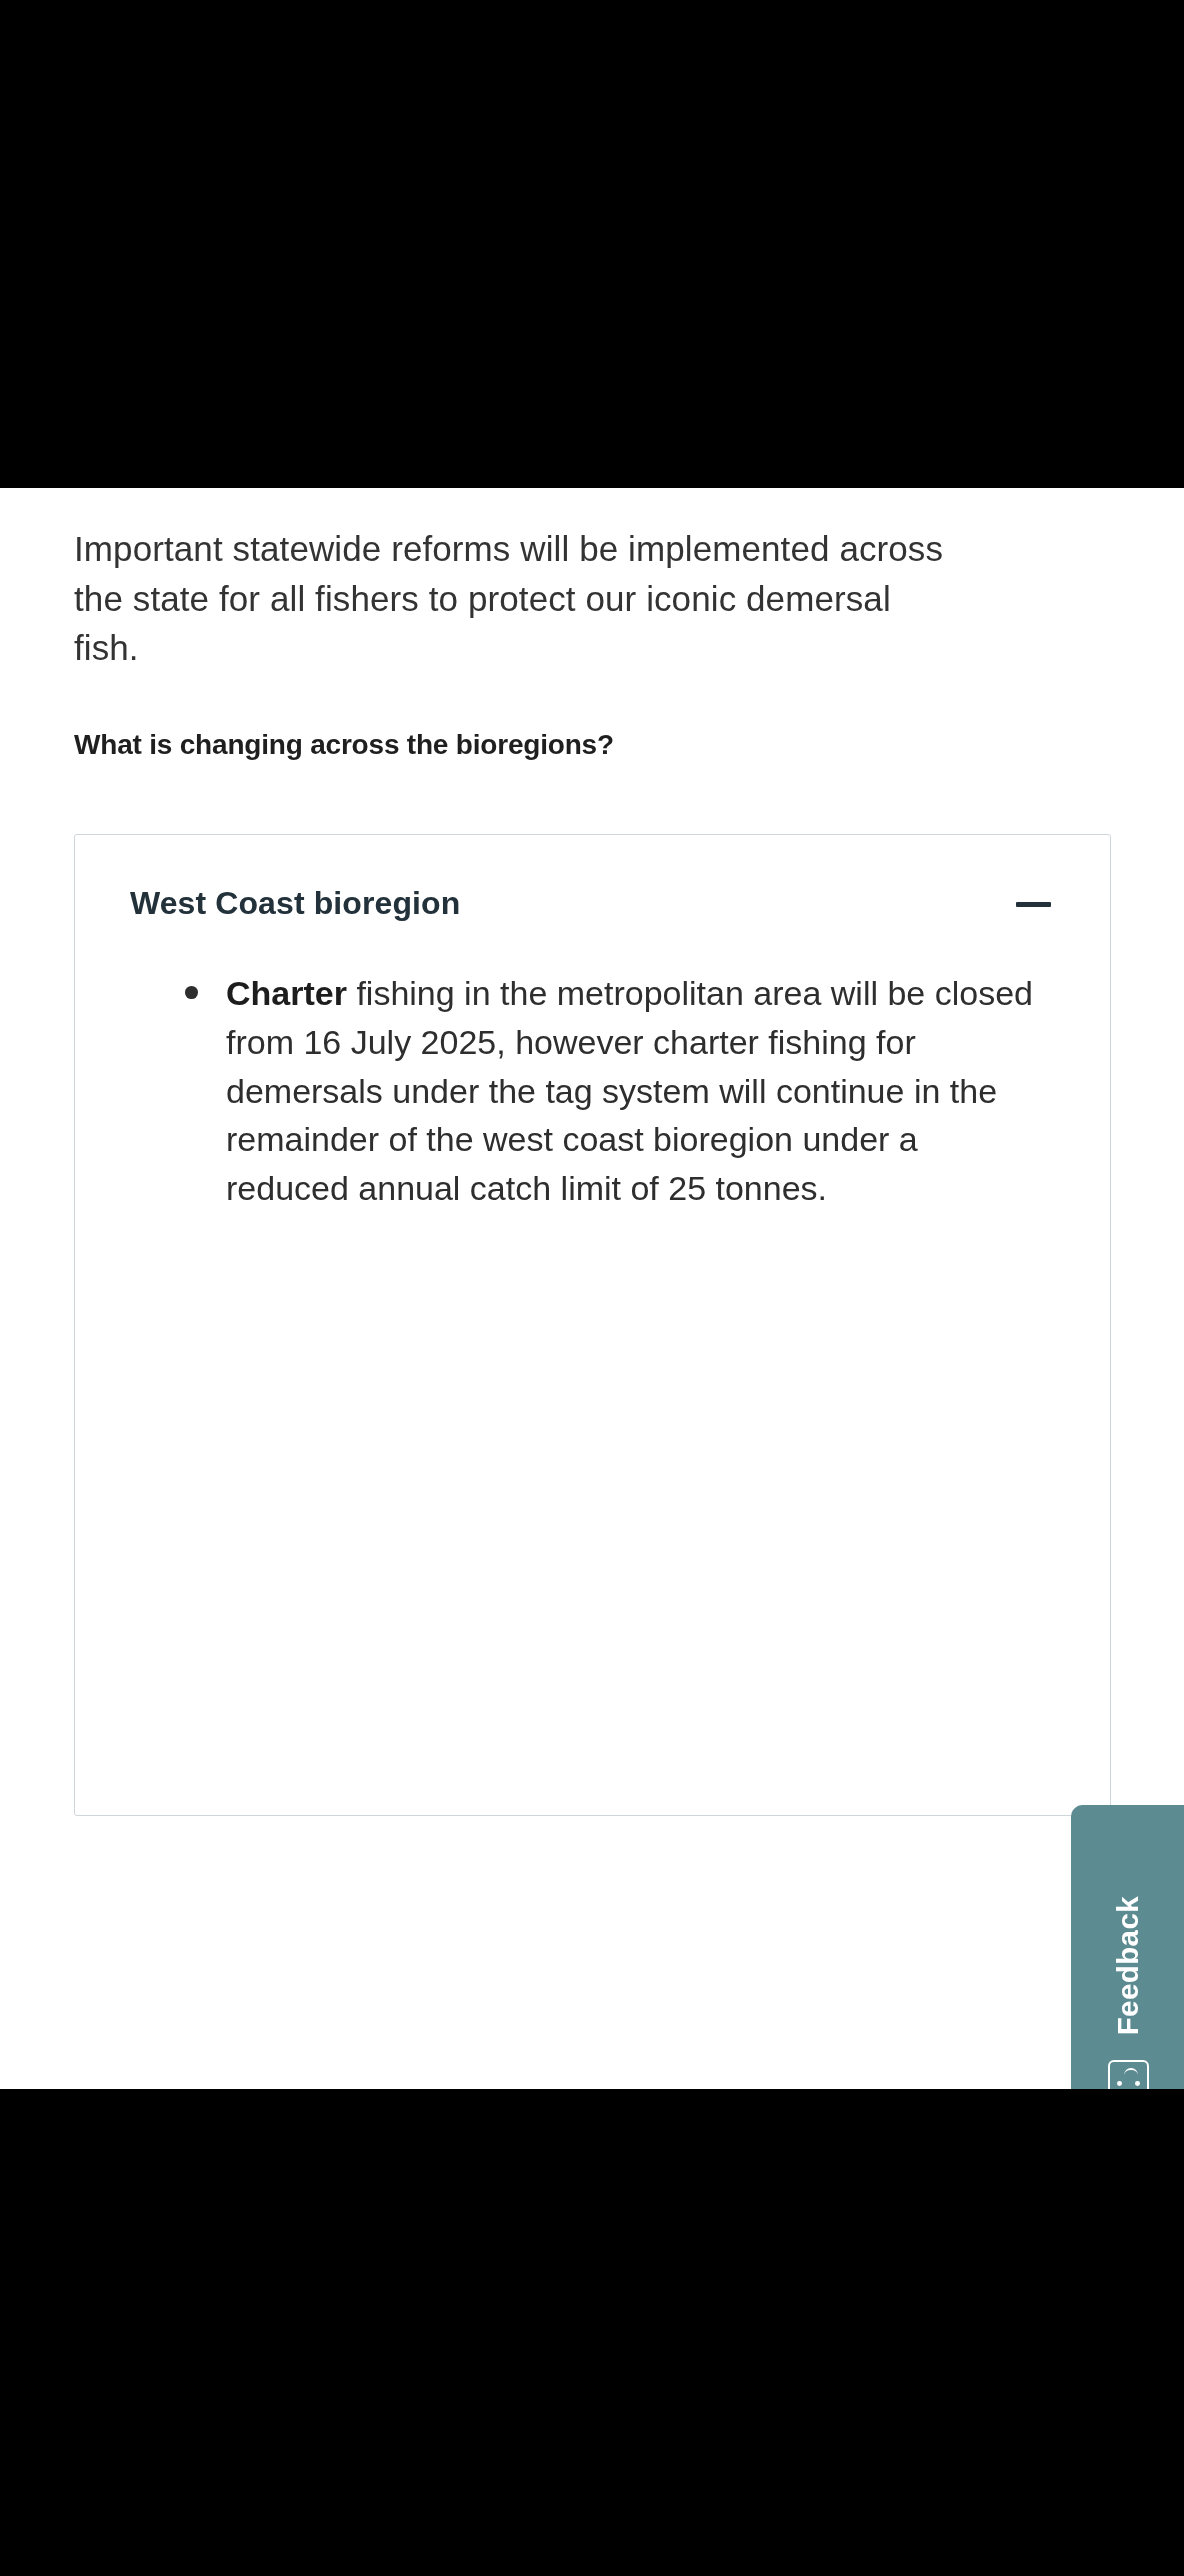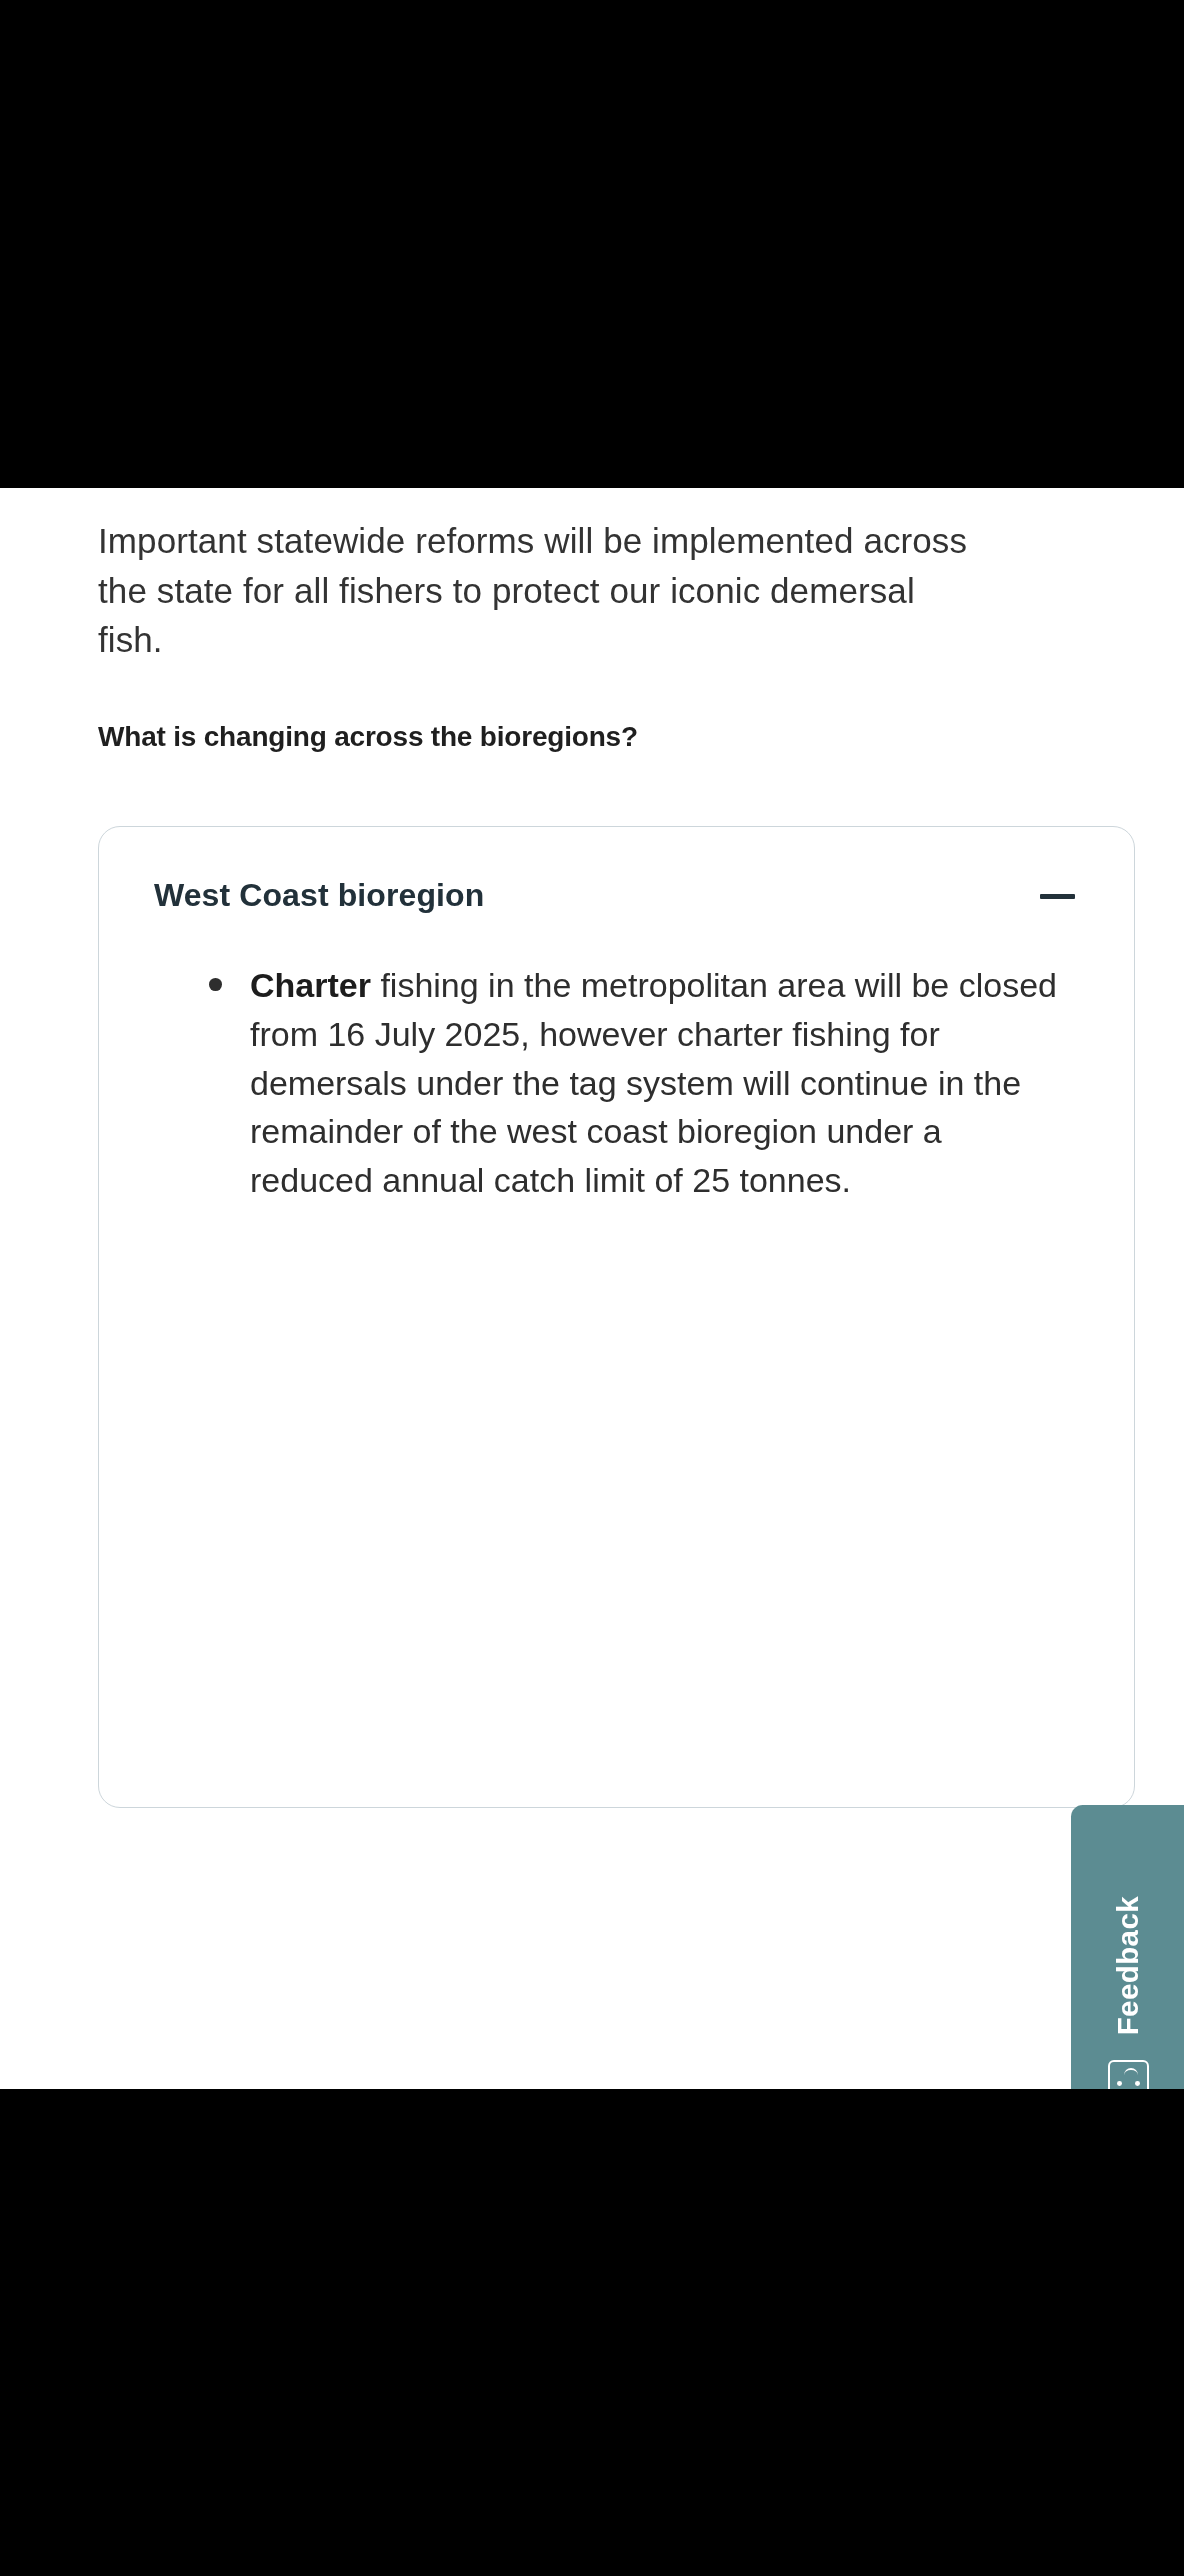--- a/index.html
+++ b/index.html
@@ -24,23 +24,22 @@
     height: 1601px;
     background: #ffffff;
     overflow: hidden;
   }
 
   .content {
     position: absolute;
     left: 0;
     top: 0;
     width: 1026px;
-    padding: 28px 74px 0 74px;
+    padding: 36px 74px 0 74px;
     box-sizing: border-box;
-    margin-left: 24px;
   }
 
   .intro-paragraph {
     font-size: 35px;
     line-height: 1.42;
     color: #333333;
     margin: 0 0 53px 0;
     letter-spacing: 0.1px;
   }
 
@@ -49,21 +48,21 @@
     line-height: 1.33;
     font-weight: bold;
     color: #1f1f1f;
     margin: 0 0 71px 0;
     letter-spacing: -0.2px;
   }
 
   
   .accordion-card {
     border: 1px solid #cdd6db;
-    border-radius: 22px;
+    border-radius: 3px;
     background: #ffffff;
     box-sizing: border-box;
     width: 1037px;
     min-height: 982px;
     padding: 0;
   }
 
   .accordion-header {
     display: flex;
     align-items: center;

